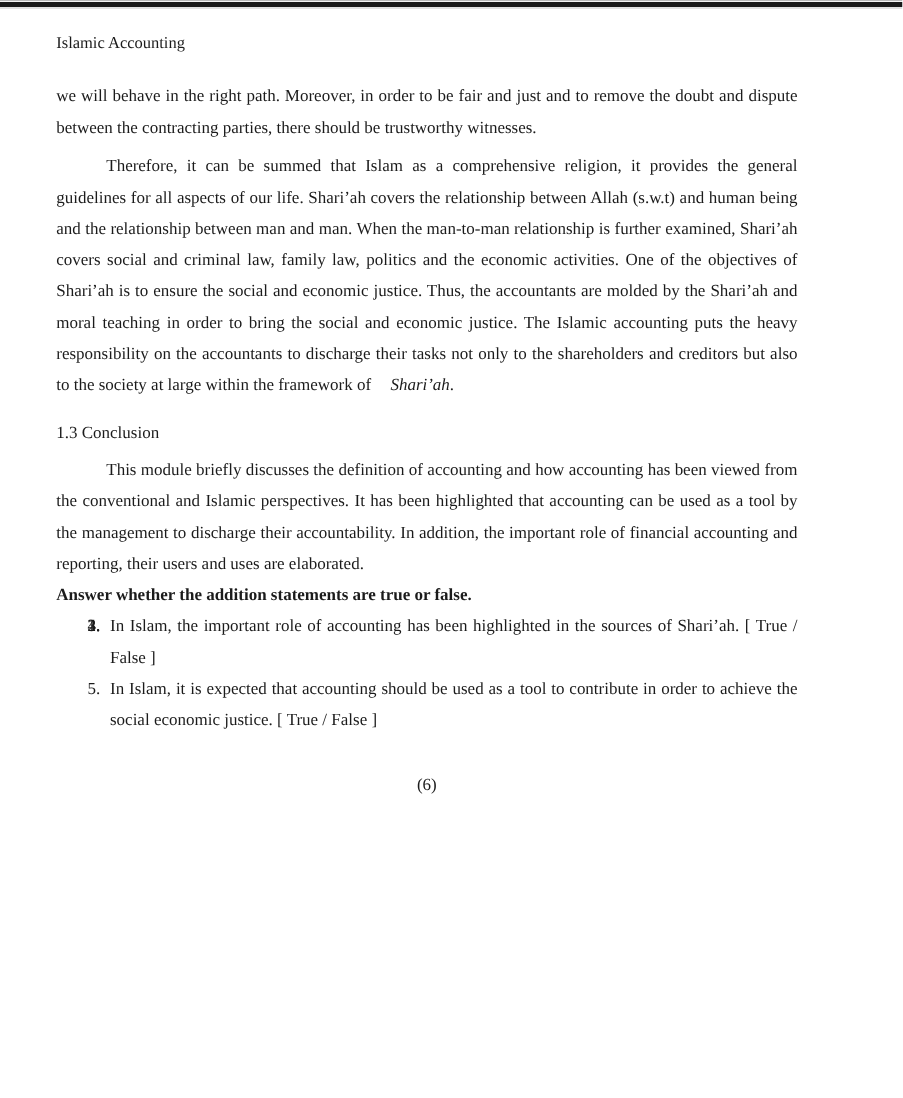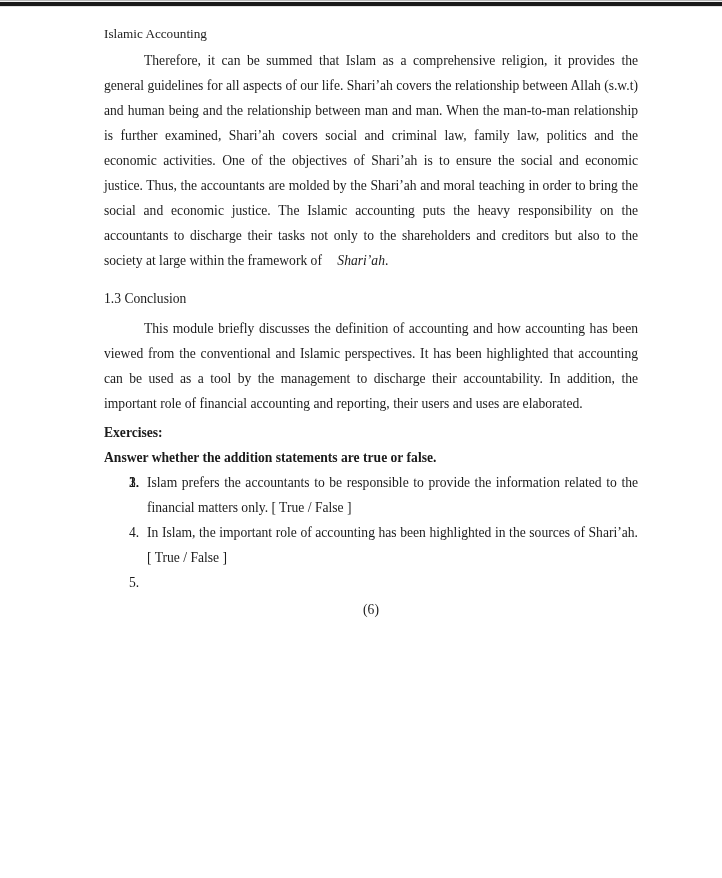--- a/index.html
+++ b/index.html
@@ -18,21 +18,21 @@
     width: 722px;
     height: 8px;
     background: linear-gradient(to bottom,
       #b9b9b9 0px, #b9b9b9 1px,
       #f4f4f4 1px, #f4f4f4 2px,
       #1a1a1a 2px, #1a1a1a 6px,
       #e2e2e2 6px, #e2e2e2 7px,
       #ffffff 7px, #ffffff 8px);
   }
   .page {
-    padding: 18px 84px 0 104px;
+    padding: 18px 84px 0 45px;
   }
   .doc-header {
     font-size: 13.2px;
     line-height: 16px;
     font-weight: normal;
   }
   .para {
     text-align: justify;
     line-height: 25px;
   }
@@ -75,46 +75,46 @@
 </style>
 </head>
 <body>
 
 <div class="top-rule"></div>
 
 <div class="page">
 
   <div class="doc-header">Islamic Accounting</div>
 
+  <p class="para first">we will behave in the right path. Moreover, in order to be fair and just and to remove the doubt and dispute between the contracting parties, there should be trustworthy witnesses.</p>
 
   <p class="para indent cont"><span>Therefore, it can be summed that Islam as a comprehensive religion, it provides the general guidelines for all aspects of our life. Shari’ah  covers the relationship between Allah (s.w.t) and human being and the relationship between man and man. When the man-to-man relationship is further examined, Shari’ah covers social and criminal law, family law, politics and the economic activities. One of the objectives of Shari’ah is to ensure the social and economic justice. Thus, the accountants are molded by the Shari’ah and moral teaching in order to bring the social and economic justice. The Islamic accounting puts the heavy responsibility on the accountants to discharge their tasks not only to the shareholders and creditors but also to the society at large within the framework of </span><span class="italic">Shari’ah</span><span>.</span></p>
 
   <h2 class="section-heading" style="font-size:13.6px;">1.3 Conclusion</h2>
 
   <p class="para indent conclusion-para">This module briefly discusses the definition of accounting and how accounting has been viewed from the conventional and Islamic perspectives. It has been highlighted that accounting can be used as a tool by the management to discharge their accountability. In addition, the important role of financial accounting and reporting, their users and uses are elaborated.</p>
 
-  <h3 class="exercises-heading" style="font-size:13.6px;">Exercises:</h3>
 
   <p class="exercises-instruction">Answer whether the addition statements are true or false.</p>
 
   <div class="exercise-list">
     <div class="exercise-item">
       <span class="exercise-number">1.</span>
     </div>
     <div class="exercise-item">
       <span class="exercise-number">2.</span>
     </div>
     <div class="exercise-item">
       <span class="exercise-number">3.</span>
-      <span>Islam prefers the accountants to be responsible to provide the information related to the financial matters only. [ True / False ]</span>
     </div>
     <div class="exercise-item">
       <span class="exercise-number">4.</span>
       <span>In Islam, the important role of accounting has been highlighted in the sources of Shari’ah. [ True / False ]</span>
     </div>
     <div class="exercise-item">
       <span class="exercise-number">5.</span>
+      <span>In Islam, it is expected that accounting should be used as a tool to contribute in order to achieve the social economic justice. [ True / False ]</span>
     </div>
   </div>
 
   <div class="page-number">(6)</div>
 
 </div>
 
 </body></html>

